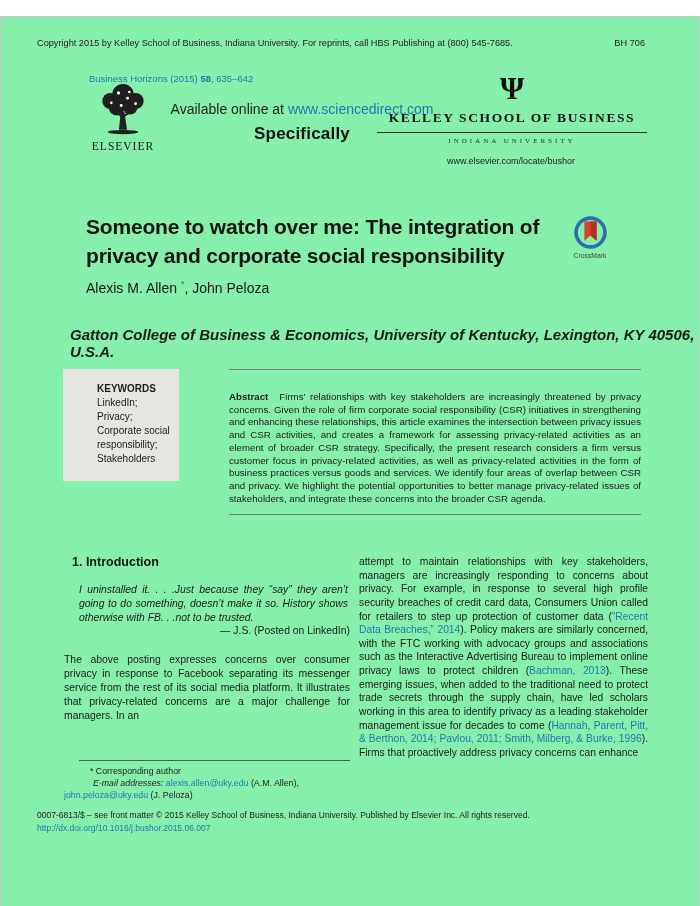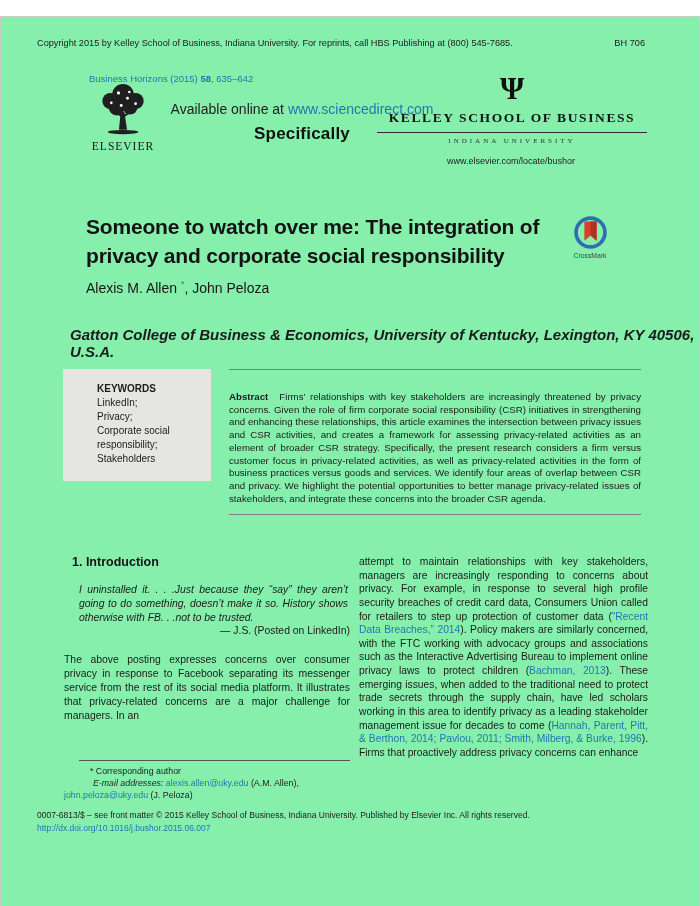--- a/index.html
+++ b/index.html
@@ -36,21 +36,21 @@
     line-height:1.37;letter-spacing:-.2px;}
   .title span{display:block;}
 
   .crossmark{left:562px;top:198px;width:54px;text-align:center;cursor:pointer;}
   .crossmark-label{font-size:6.8px;color:#444;margin-top:2px;}
 
   .authors{left:85px;top:262px;font-size:14px;color:#161616;}
   .authors sup{font-size:9px;}
   .affiliation{left:69px;top:309px;font-size:15px;font-style:italic;color:#1b1b1b;font-weight:bold;}
 
-  .keywords-box{left:62px;top:352px;width:148px;height:112px;background:#e5e5e2;
+  .keywords-box{left:62px;top:352px;width:116px;height:112px;background:#e5e5e2;
     box-sizing:border-box;padding:13px 8px 0 34px;font-size:10px;line-height:1.4;color:#1b1b1b;}
   .kw-heading{font-weight:bold;}
 
   .abstract{left:228px;top:352px;width:412px;box-sizing:border-box;
     border-top:1px solid #7d7d7d;border-bottom:1px solid #7d7d7d;
     padding:21px 0 9px;font-size:9.7px;line-height:1.31;text-align:justify;color:#1b1b1b;}
   .abstract-label{font-weight:bold;margin-right:11px;}
   .abstract-copy{text-align:justify;}
 
   .col-left{left:63px;top:538px;width:286px;}

